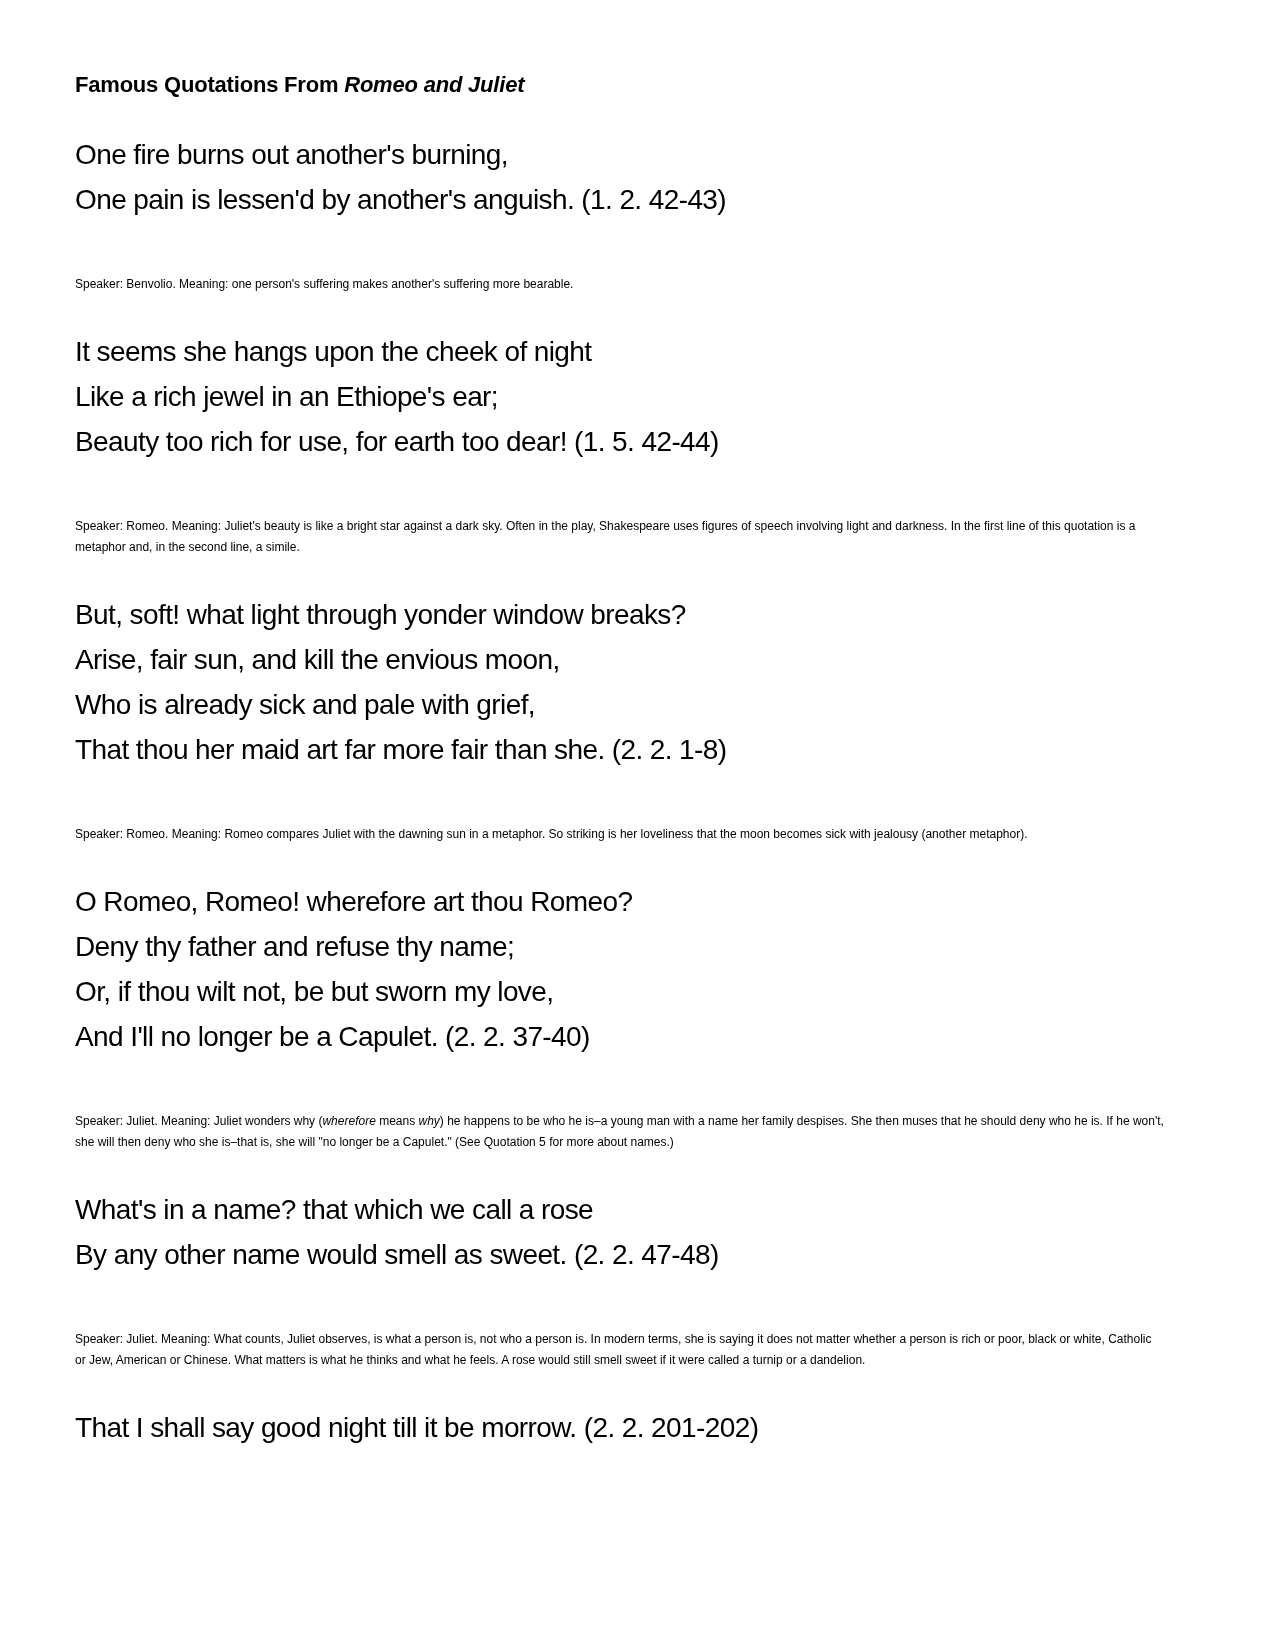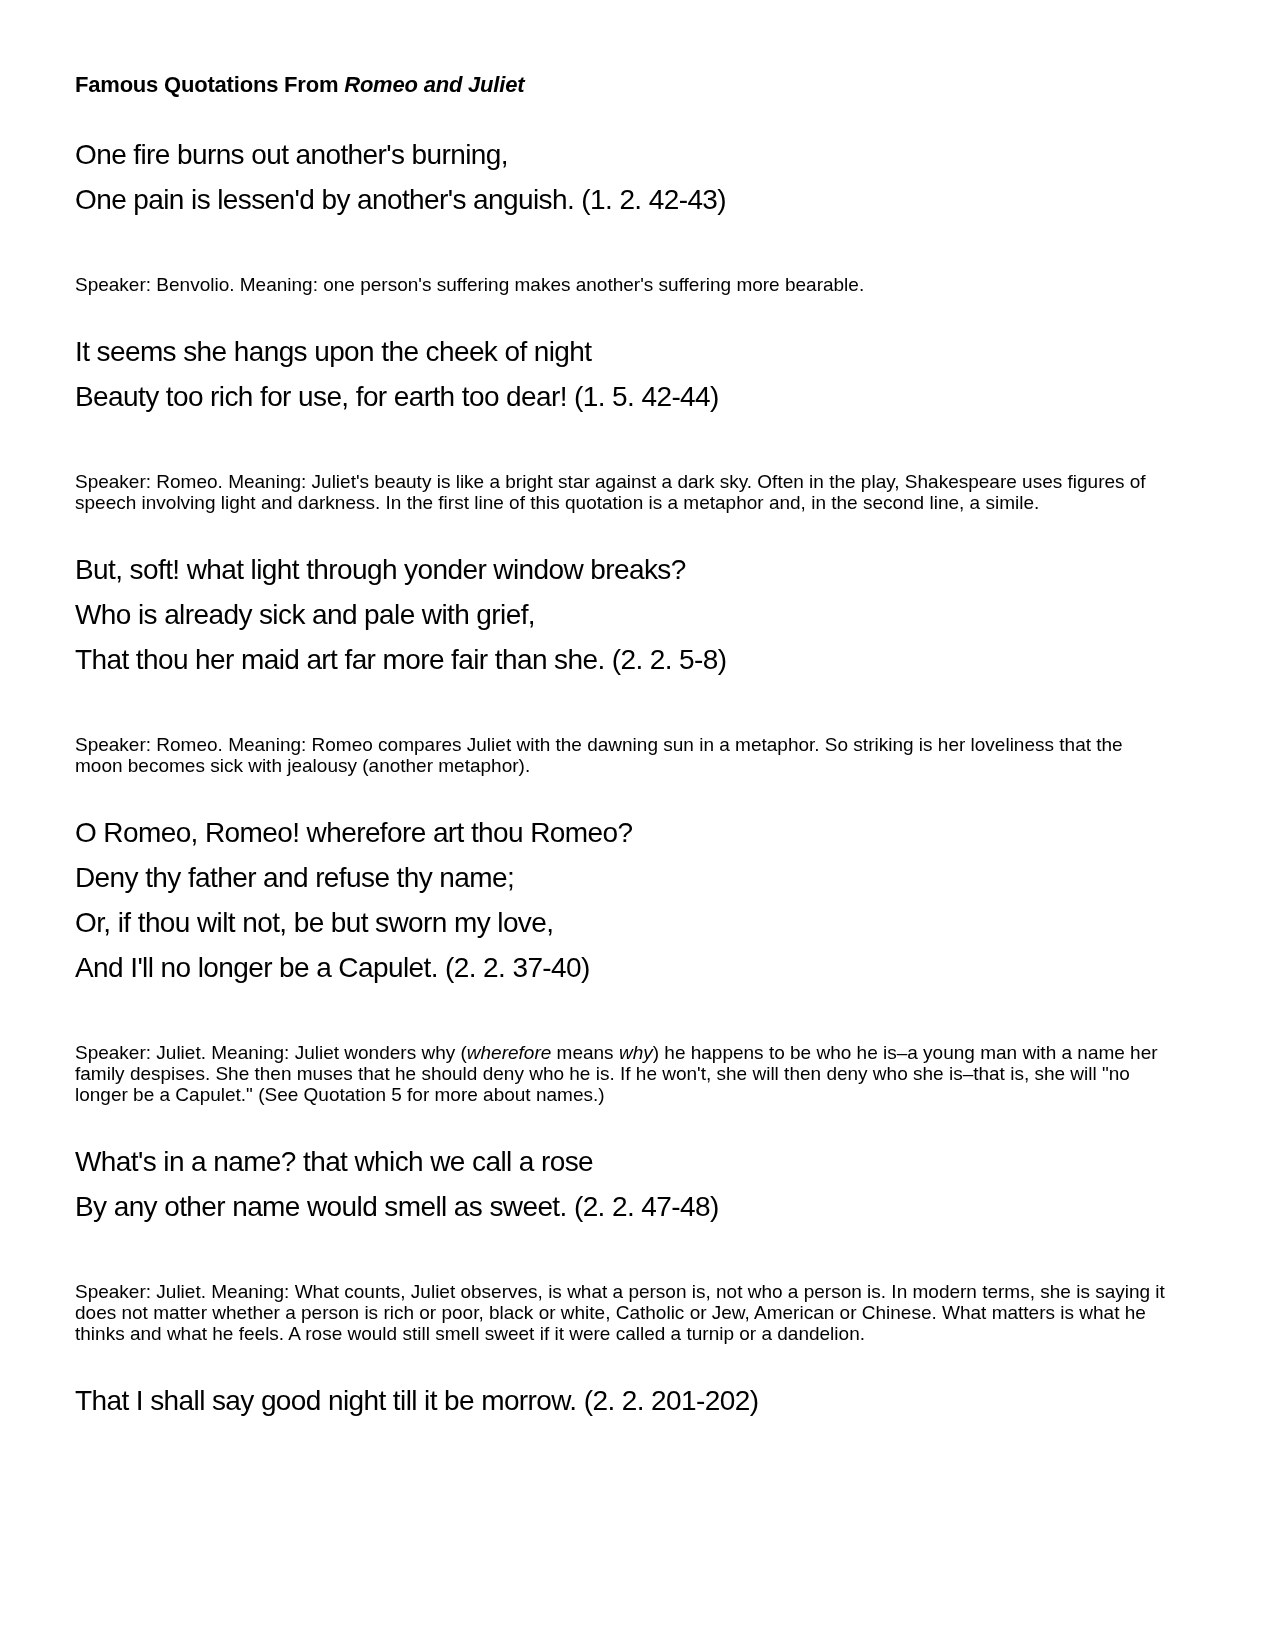--- a/index.html
+++ b/index.html
@@ -35,21 +35,21 @@
     font-size: 28px;
     line-height: 45px;
     letter-spacing: -0.6px;
     margin: 34px 0 0 0;
     font-weight: 400;
   }
   .quote-line {
     white-space: nowrap;
   }
   .speaker-note {
-    font-size: 19px;
+    font-size: 12px;
     line-height: 21px;
     margin: 52px 0 0 0;
     max-width: 1090px;
     letter-spacing: 0;
   }
   .speaker-note em {
   }
 </style>
 </head>
 <body>
@@ -60,29 +60,31 @@
       <section>
         <div class="quote-text">
           <div class="quote-line">One fire burns out another's burning,</div>
           <div class="quote-line">One pain is lessen'd by another's anguish. (1. 2. 42-43)</div>
         </div>
         <p class="speaker-note"><span>Speaker: Benvolio. Meaning: one person's suffering makes another's suffering more bearable.</span></p>
       </section>
       <section>
         <div class="quote-text">
           <div class="quote-line">It seems she hangs upon the cheek of night</div>
+          <div class="quote-line">Like a rich jewel in an Ethiope's ear;</div>
           <div class="quote-line">Beauty too rich for use, for earth too dear! (1. 5. 42-44)</div>
         </div>
         <p class="speaker-note"><span>Speaker: Romeo. Meaning: Juliet's beauty is like a bright star against a dark sky. Often in the play, Shakespeare uses figures of speech involving light and darkness. In the first line of this quotation is a metaphor and, in the second line, a simile.</span></p>
       </section>
       <section>
         <div class="quote-text">
           <div class="quote-line">But, soft! what light through yonder window breaks?</div>
+          <div class="quote-line">Arise, fair sun, and kill the envious moon,</div>
           <div class="quote-line">Who is already sick and pale with grief,</div>
-          <div class="quote-line">That thou her maid art far more fair than she. (2. 2. 5-8)</div>
+          <div class="quote-line">That thou her maid art far more fair than she. (2. 2. 1-8)</div>
         </div>
         <p class="speaker-note"><span>Speaker: Romeo. Meaning: Romeo compares Juliet with the dawning sun in a metaphor. So striking is her loveliness that the moon becomes sick with jealousy (another metaphor).</span></p>
       </section>
       <section>
         <div class="quote-text">
           <div class="quote-line">O Romeo, Romeo! wherefore art thou Romeo?</div>
           <div class="quote-line">Deny thy father and refuse thy name;</div>
           <div class="quote-line">Or, if thou wilt not, be but sworn my love,</div>
           <div class="quote-line">And I'll no longer be a Capulet. (2. 2. 37-40)</div>
         </div>

